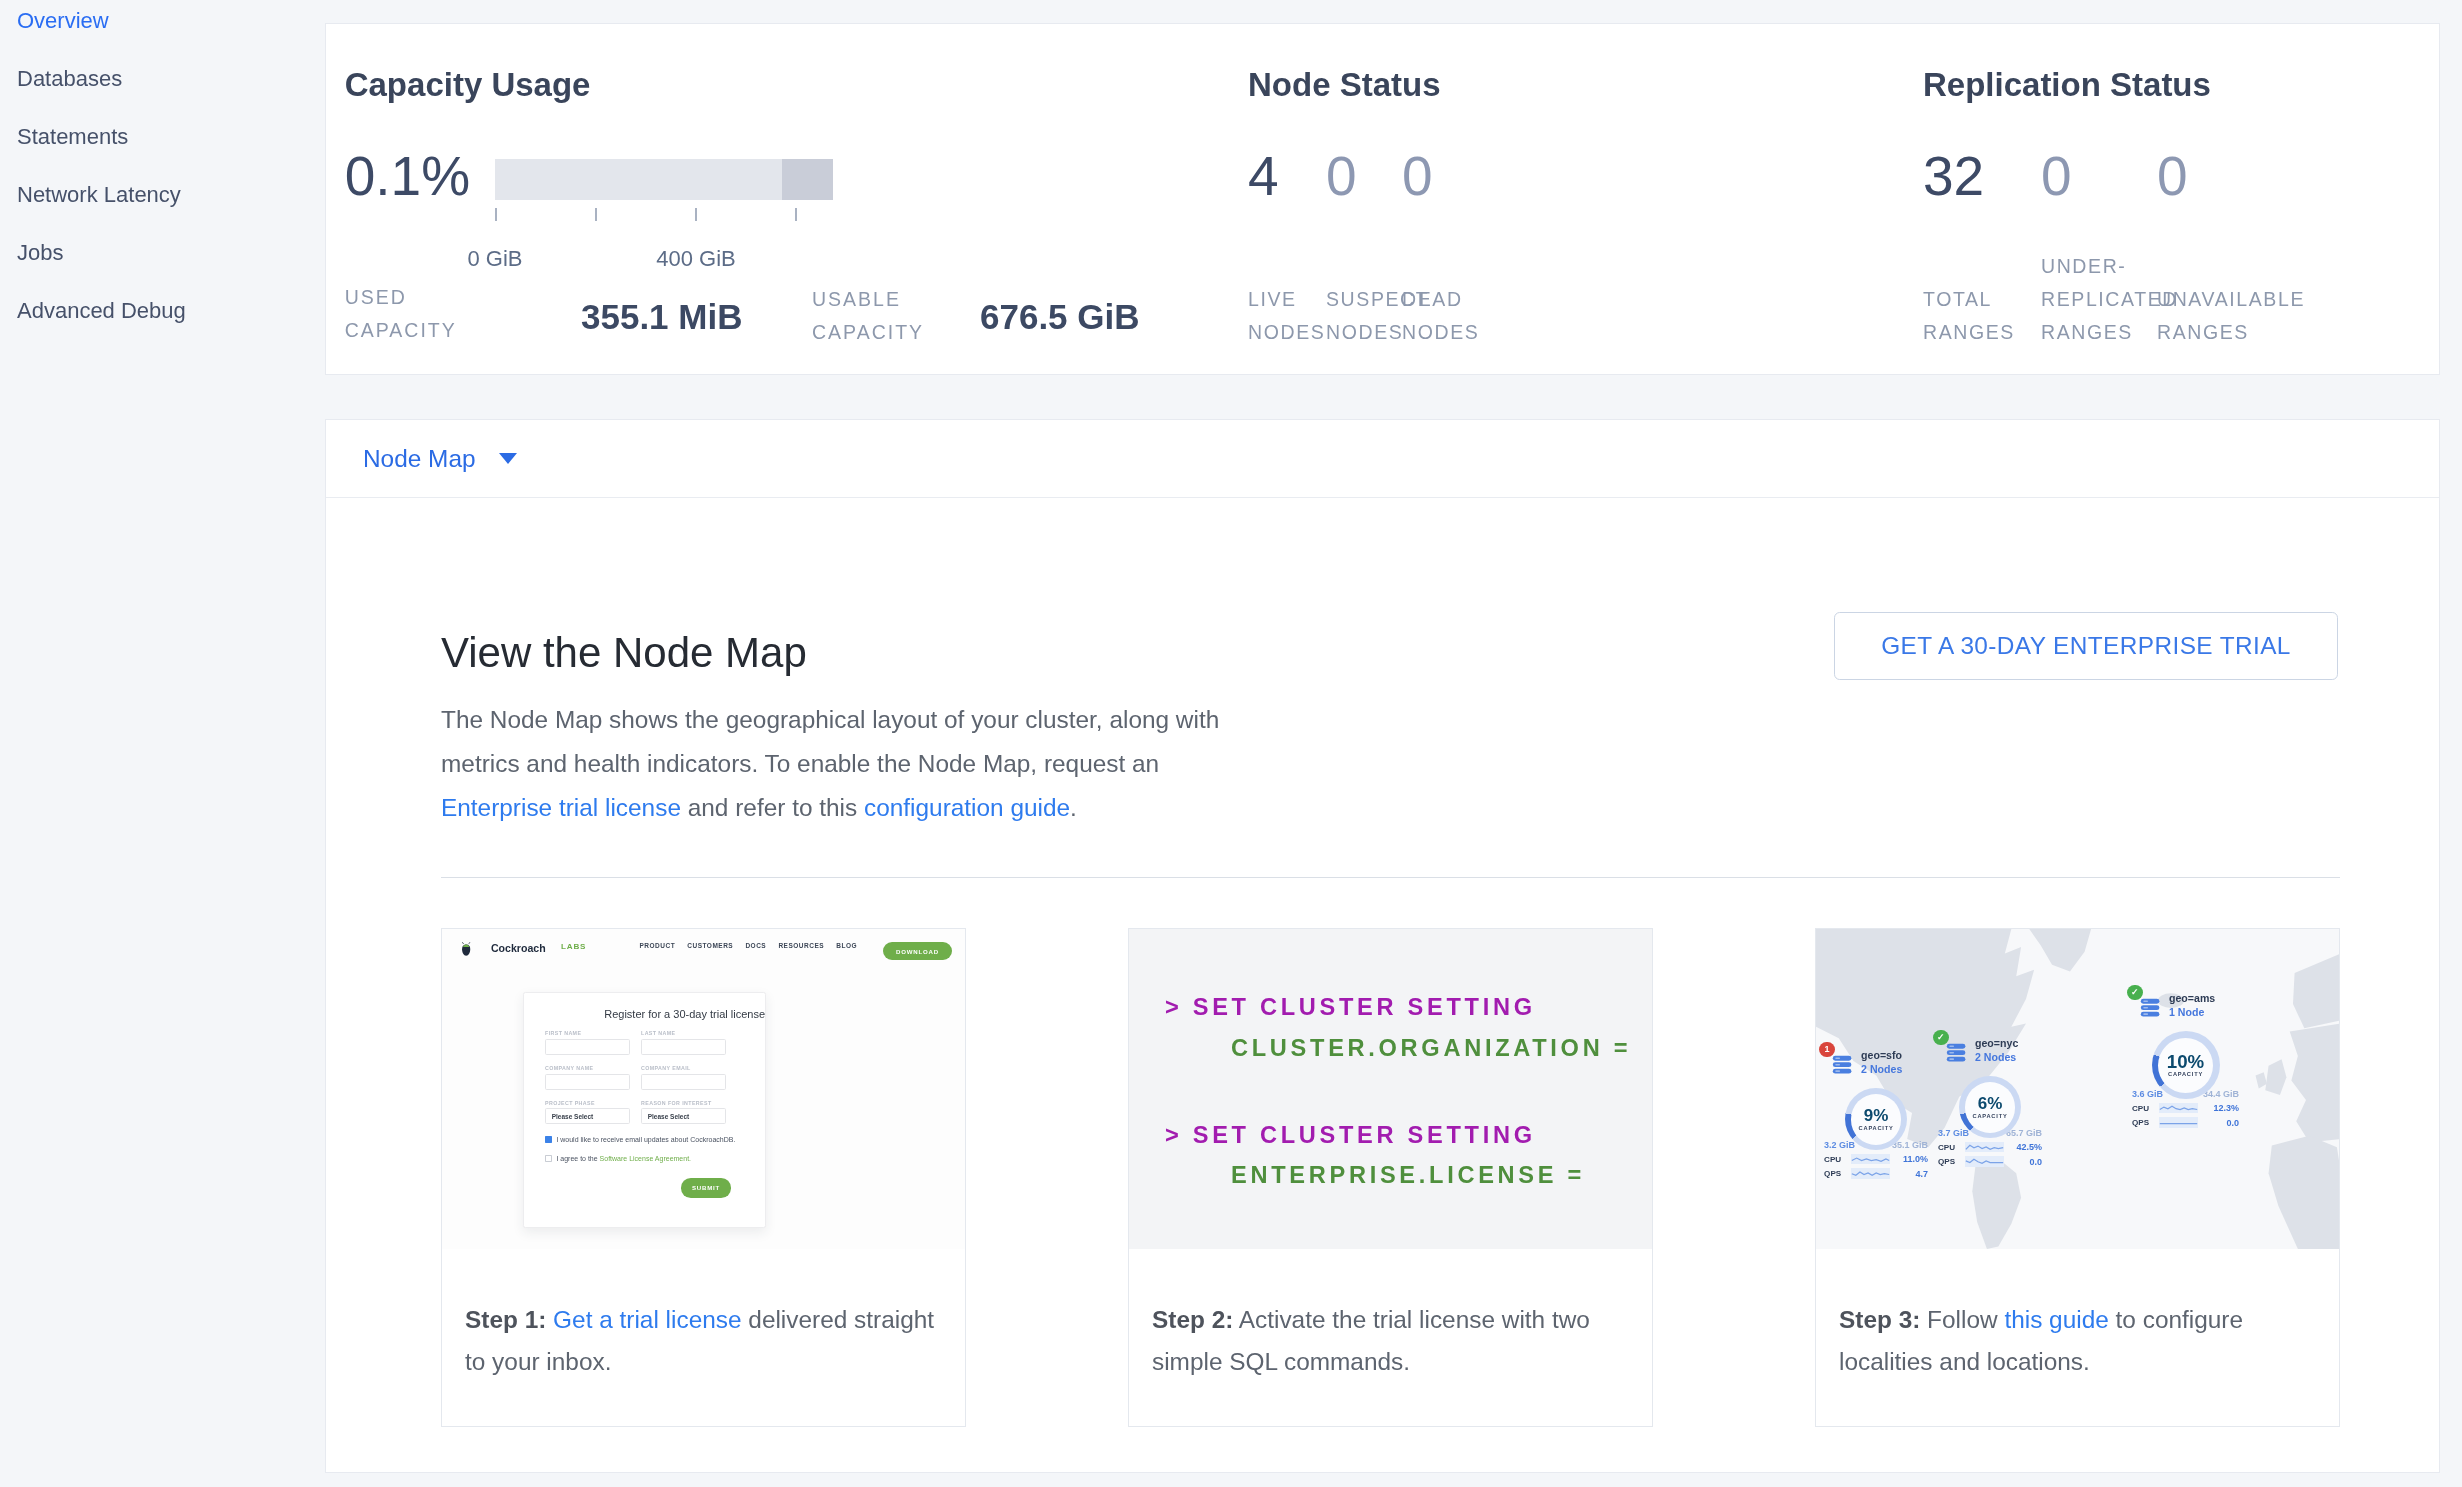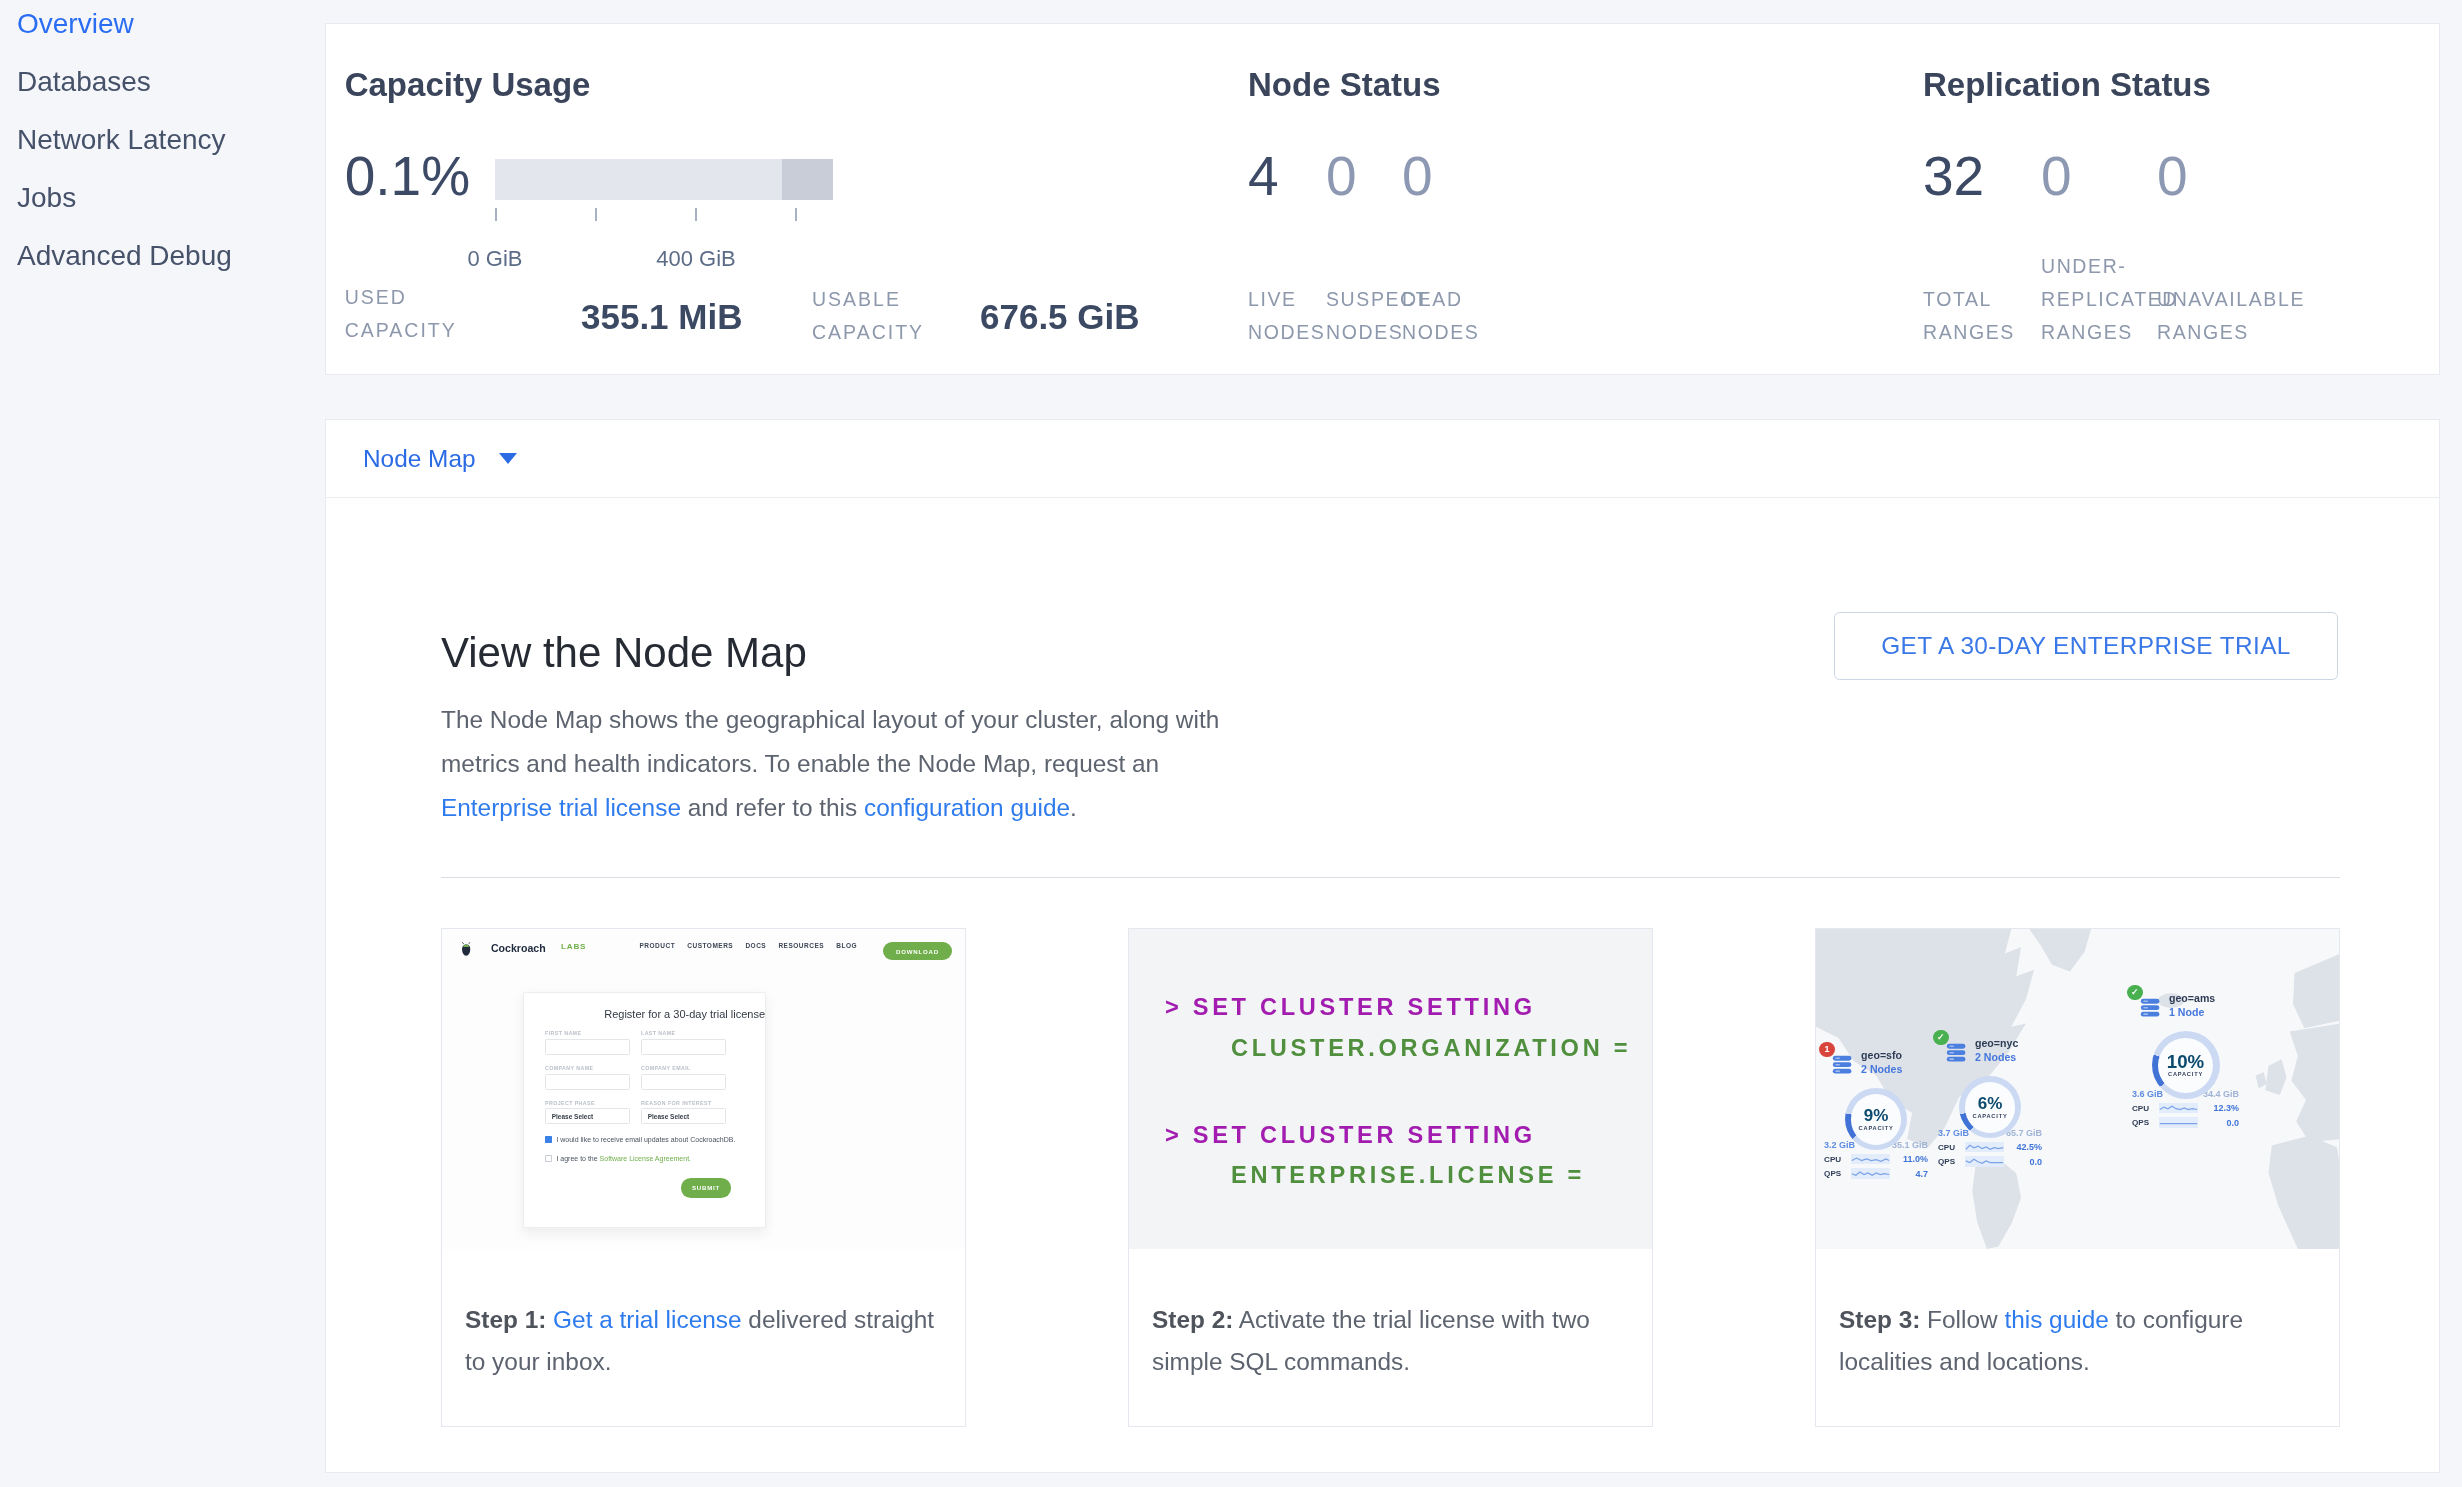--- a/index.html
+++ b/index.html
@@ -3,21 +3,21 @@
 <meta charset="utf-8">
 <style>
   html,body{margin:0;padding:0;}
   body{width:2462px;height:1488px;overflow:hidden;background:#f4f6f9;
        font-family:"Liberation Sans",sans-serif;-webkit-font-smoothing:antialiased;color:#3d4a66;}
   .page{position:relative;width:2462px;height:1488px;}
 
   
   .sidebar{position:absolute;left:0;top:0;width:324px;height:100%;}
   .sidebar ul{list-style:none;margin:0;padding:8.1px 0 0 17px;}
-  .sidebar li{height:58px;font-size:28px;color:#46516a;cursor:pointer;}
+  .sidebar li{height:58px;font-size:22px;color:#46516a;cursor:pointer;}
   .sidebar li.active{color:#2a6df3;}
 
   
   .panel{position:absolute;background:#fff;border:0.8px solid #e7eaf0;box-sizing:border-box;}
   #stats-panel{left:325px;top:23px;width:2115px;height:352px;}
   #main-panel{left:325px;top:419px;width:2115px;height:1054px;}
 
   
   .sec-title{position:absolute;top:42px;font-size:33px;font-weight:700;color:#3a455b;white-space:nowrap;}
   .big{position:absolute;top:120px;font-size:55px;font-weight:500;color:#3d4a66;white-space:nowrap;}
@@ -104,20 +104,21 @@
 </style>
 </head>
 <body>
 
 <div class="page">
 
   <nav class="sidebar">
     <ul>
       <li class="active"><span>Overview</span></li>
       <li><span>Databases</span></li>
+      <li><span>Statements</span></li>
       <li><span>Network Latency</span></li>
       <li><span>Jobs</span></li>
       <li><span>Advanced Debug</span></li>
     </ul>
   </nav>
 
   <section class="panel" id="stats-panel">
 
     <div class="sec-title" style="left:18.7px">Capacity Usage</div>
     <div class="big" style="left:18.7px">0.1%</div>

